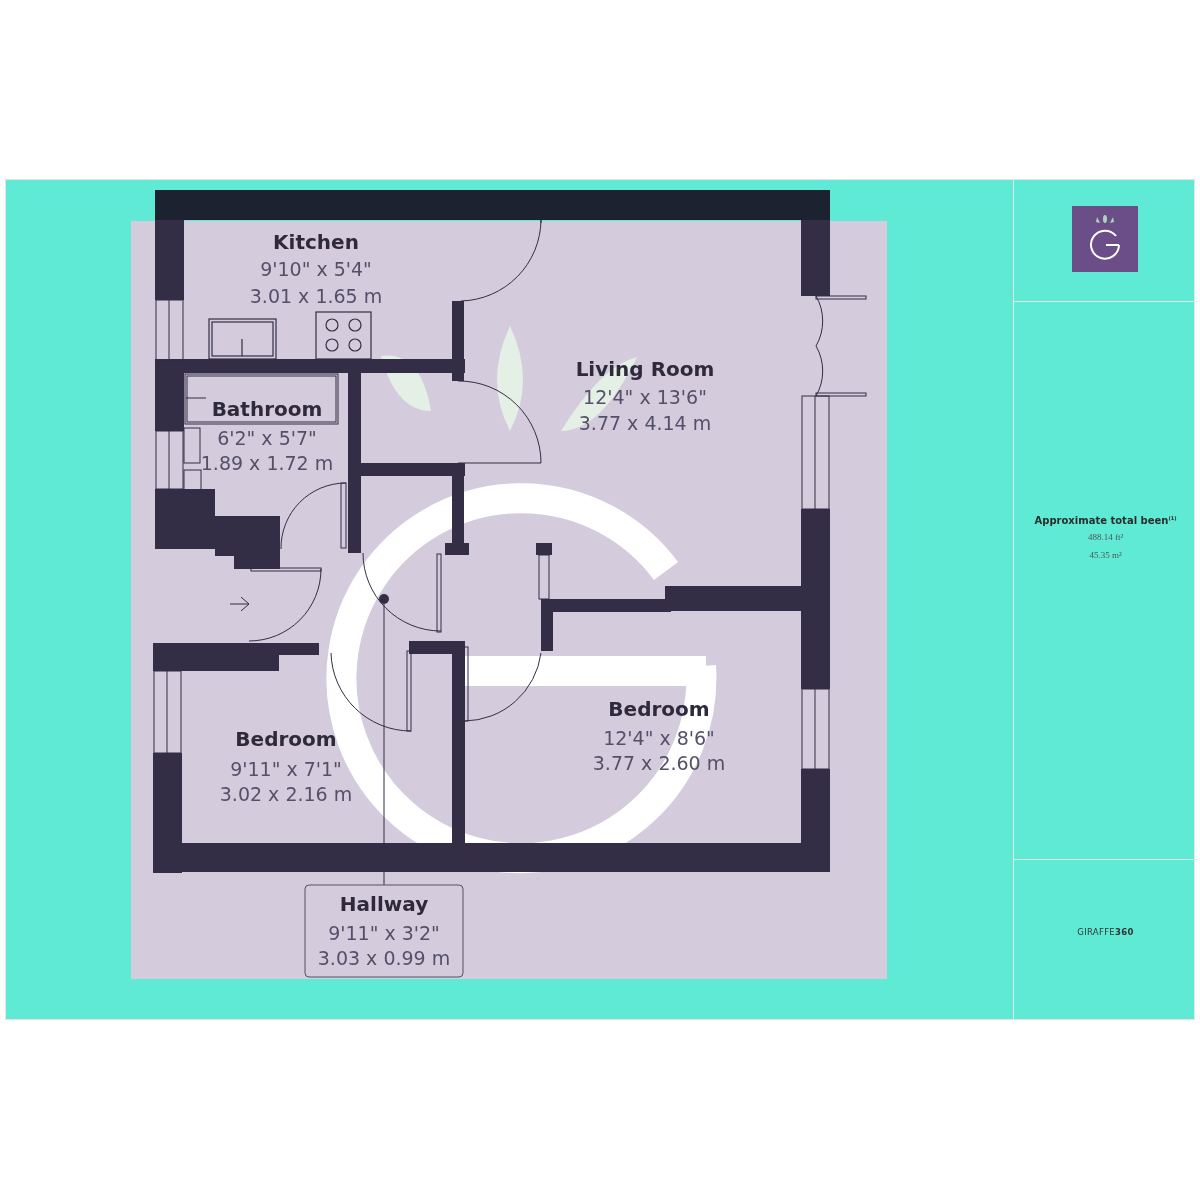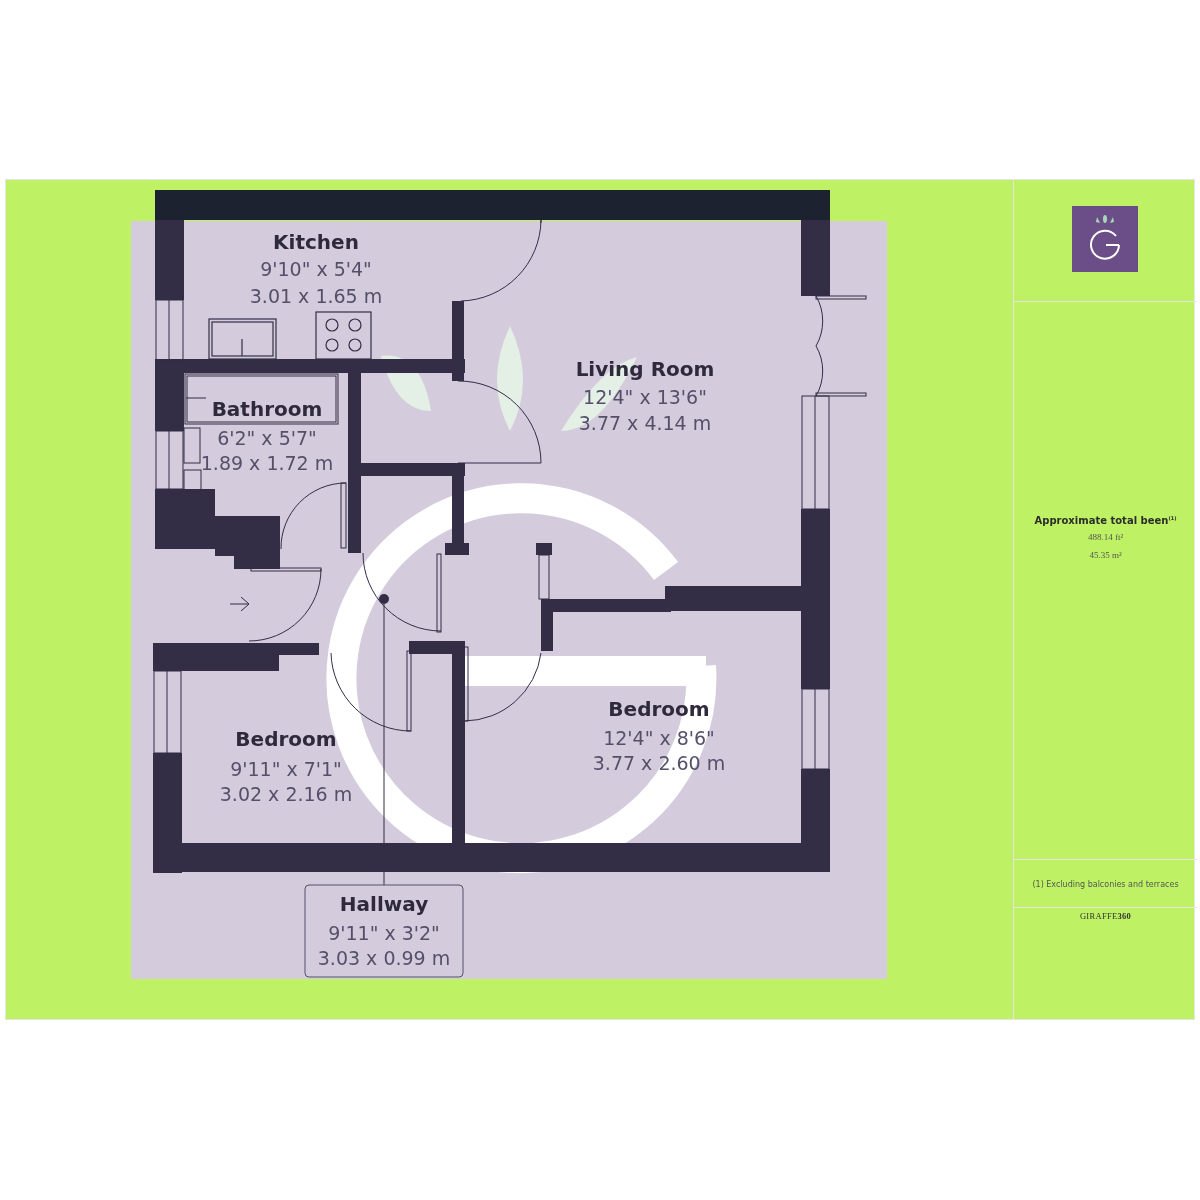--- a/index.html
+++ b/index.html
@@ -1,26 +1,26 @@
 <!DOCTYPE html>
 <html><head>
 <meta charset="utf-8">
 <style>
   html,body{margin:0;padding:0;background:#ffffff;}
   body{width:1200px;height:1200px;position:relative;overflow:hidden;font-family:"DejaVu Sans","Liberation Sans",sans-serif;}
-  .frame{position:absolute;left:5px;top:179px;width:1190px;height:841px;border:1px solid #e4e4e4;box-sizing:border-box;background:#bef264;}
+  .frame{position:absolute;left:5px;top:179px;width:1190px;height:841px;border:1px solid #e4e4e4;box-sizing:border-box;background:#5eead4;}
   .plan-area{position:absolute;left:0;top:0;width:1012px;height:841px;}
   .side{position:absolute;left:1007px;top:0;width:183px;height:839px;border-left:1px solid #e4e4e4;}
   .side-sec{position:absolute;left:0;width:183px;border-bottom:1px solid #e4e4e4;text-align:center;color:#555;}
   .logo-box{position:absolute;left:58px;top:26px;width:66px;height:66px;background:#6b4e87;}
   .area-title{font-weight:bold;font-size:10px;color:#2c2c2c;}
   .area-val{font-size:9px;color:#555;margin-top:4px;line-height:14px;font-family:Liberation Serif, serif;}
   .foot{font-size:8px;color:#555;}
   .disclaimer{font-size:8px;color:#555;line-height:12px;padding:0 12px;}
-  .brand{font-size:8.5px;color:#333;margin-top:4px;letter-spacing:0.3px;font-family:Liberation Serif, serif;}
+  .brand{font-size:8.5px;color:#333;margin-top:20px;letter-spacing:0.3px;}
   .brand b{font-weight:bold;}
   svg text{font-family:"DejaVu Sans","Liberation Sans",sans-serif;}
 </style>
 </head>
 <body>
 
 <div class="frame">
   <div class="plan-area">
     <svg width="1005" height="841" viewBox="5 179 1005 841" xmlns="http://www.w3.org/2000/svg">
 
@@ -177,20 +177,17 @@
         </svg>
       </div>
     </div>
     <div class="side-sec" style="top:121px;height:558px;">
       <div style="position:absolute;top:214px;width:100%;">
         <div class="area-title"><span>Approximate total been</span><sup style="font-size:5px">(1)</sup></div>
         <div class="area-val">488.14 ft²</div>
         <div class="area-val" style="margin-top:4px">45.35 m²</div>
       </div>
     </div>
-    <div class="side-sec" style="top:679px;height:48px;line-height:46px;">
-      <span class="foot">(1) Excluding balconies and terraces</span>
-    </div>
     <div class="side-sec" style="top:727px;height:112px;border-bottom:none;">
       <div class="brand"><span>GIRAFFE</span><b>360</b></div>
     </div>
   </div>
 </div>
 
 </body></html>

